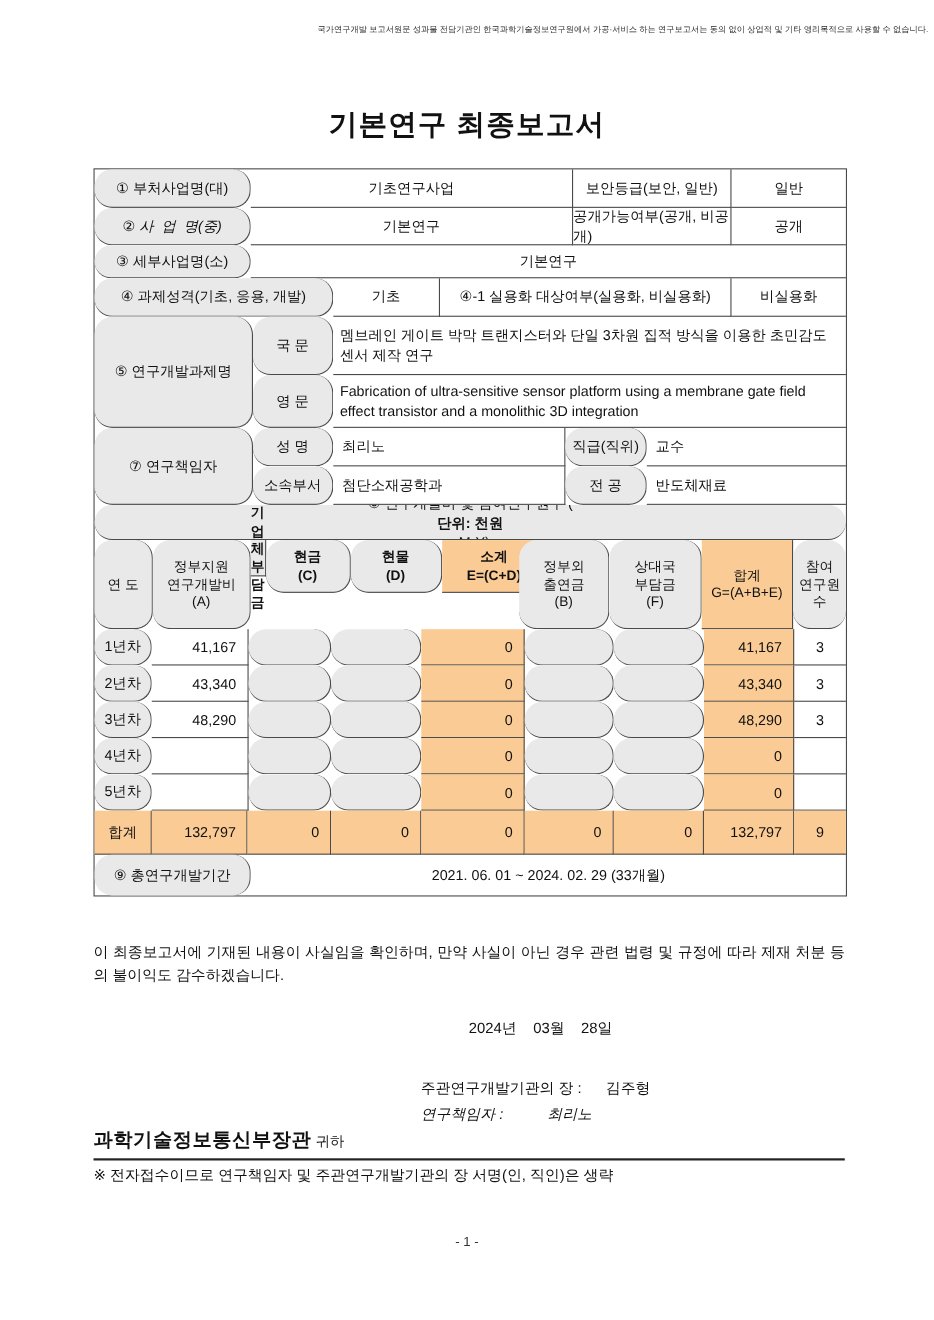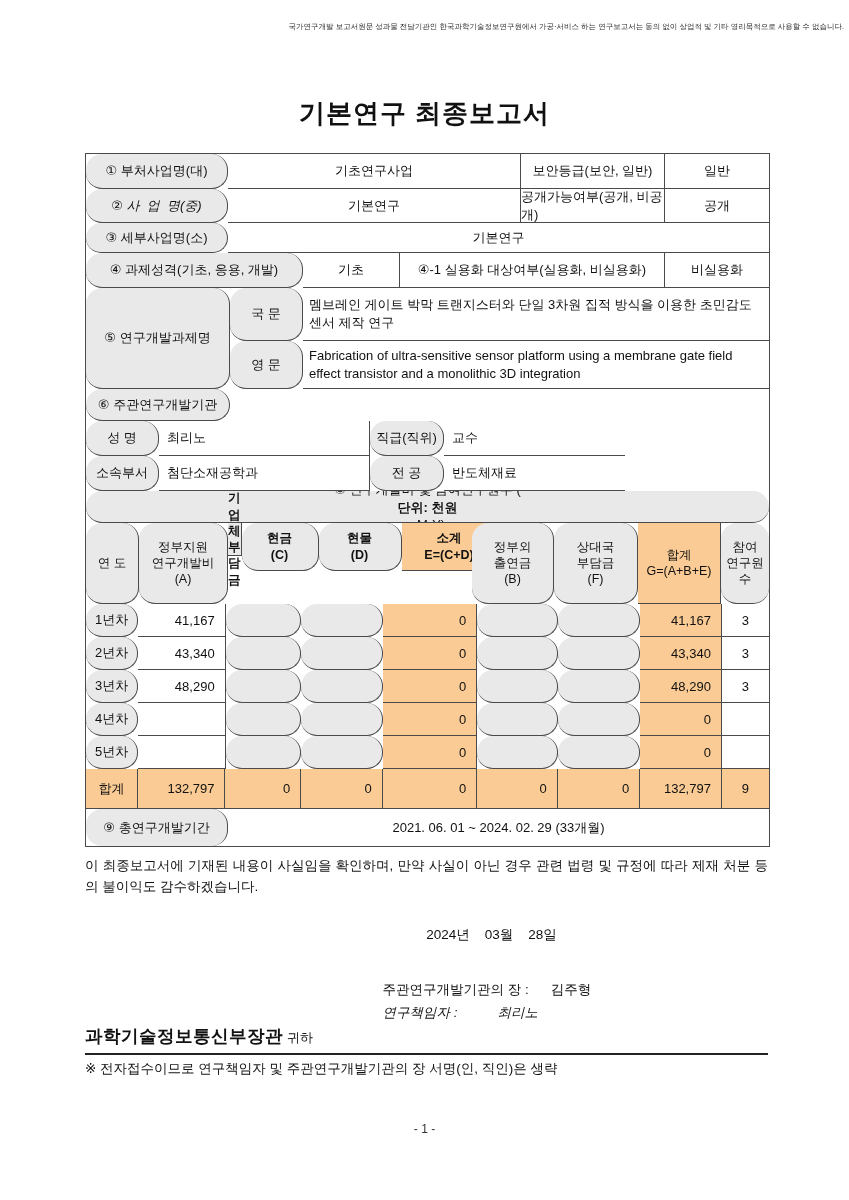--- a/index.html
+++ b/index.html
@@ -142,24 +142,24 @@
         <div class="tc w466 h53 last multiline">멤브레인 게이트 박막 트랜지스터와 단일 3차원 집적 방식을 이용한 초민감도 센서 제작 연구</div>
       </div>
       <div class="trow">
         <div class="tc gray w73 h48">영 문</div>
         <div class="tc w466 h48 last multiline">Fabrication of ultra-sensitive sensor platform using a membrane gate field effect transistor and a monolithic 3D integration</div>
       </div>
     </div>
   </div>
 
   <div class="trow">
-    <div class="tc gray w144 h32">⑥ 주관연구개발기관</div>
-  </div>
-
-  <div class="trow">
+  </div>
+
+  <div class="trow">
+    <div class="tc gray w144" style="height:70px">⑦ 연구책임자</div>
     <div style="width:539px">
       <div class="trow">
         <div class="tc gray w73 h35">성 명</div>
         <div class="tc w211 h35 left">최리노</div>
         <div class="tc gray w74 h35">직급(직위)</div>
         <div class="tc w181 h35 last left">교수</div>
       </div>
       <div class="trow">
         <div class="tc gray w73 h35">소속부서</div>
         <div class="tc w211 h35 left">첨단소재공학과</div>

